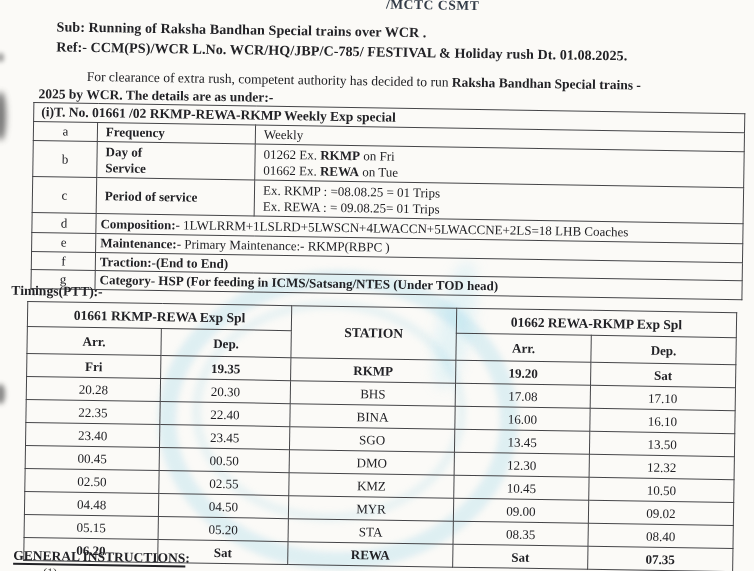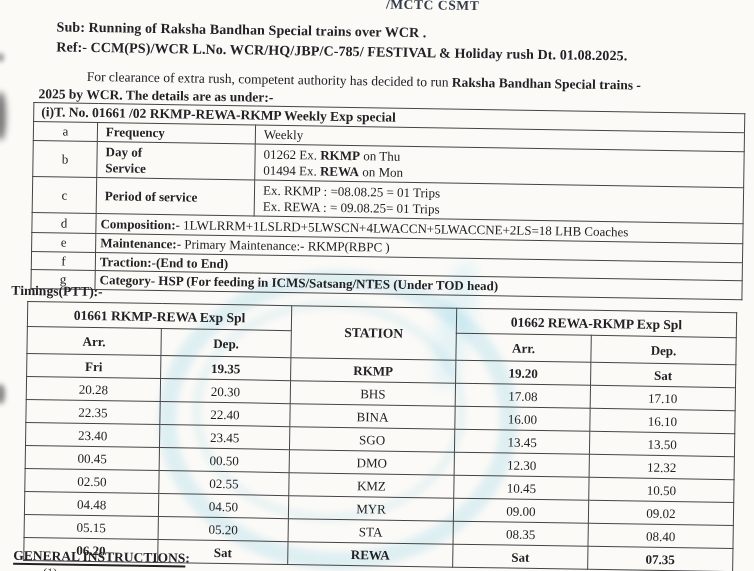--- a/index.html
+++ b/index.html
@@ -99,22 +99,22 @@
         <td class="lbl">Frequency</td>
         <td class="val">Weekly</td>
       </tr>
       <tr class="r-b">
         <td class="letter">b</td>
         <td class="lbl">
           <div>Day of</div>
           <div>Service</div>
         </td>
         <td class="val">
-          <div><span>01262 Ex. </span><b>RKMP</b><span> on Thu</span></div>
-          <div><span>01494 Ex. </span><b>REWA</b><span> on Mon</span></div>
+          <div><span>01262 Ex. </span><b>RKMP</b><span> on Fri</span></div>
+          <div><span>01662 Ex. </span><b>REWA</b><span> on Tue</span></div>
         </td>
       </tr>
       <tr class="r-c">
         <td class="letter">c</td>
         <td class="lbl">Period of service</td>
         <td class="val">
           <div>Ex. RKMP : =08.08.25 = 01 Trips</div>
           <div>Ex. REWA : = 09.08.25= 01 Trips</div>
         </td>
       </tr>

